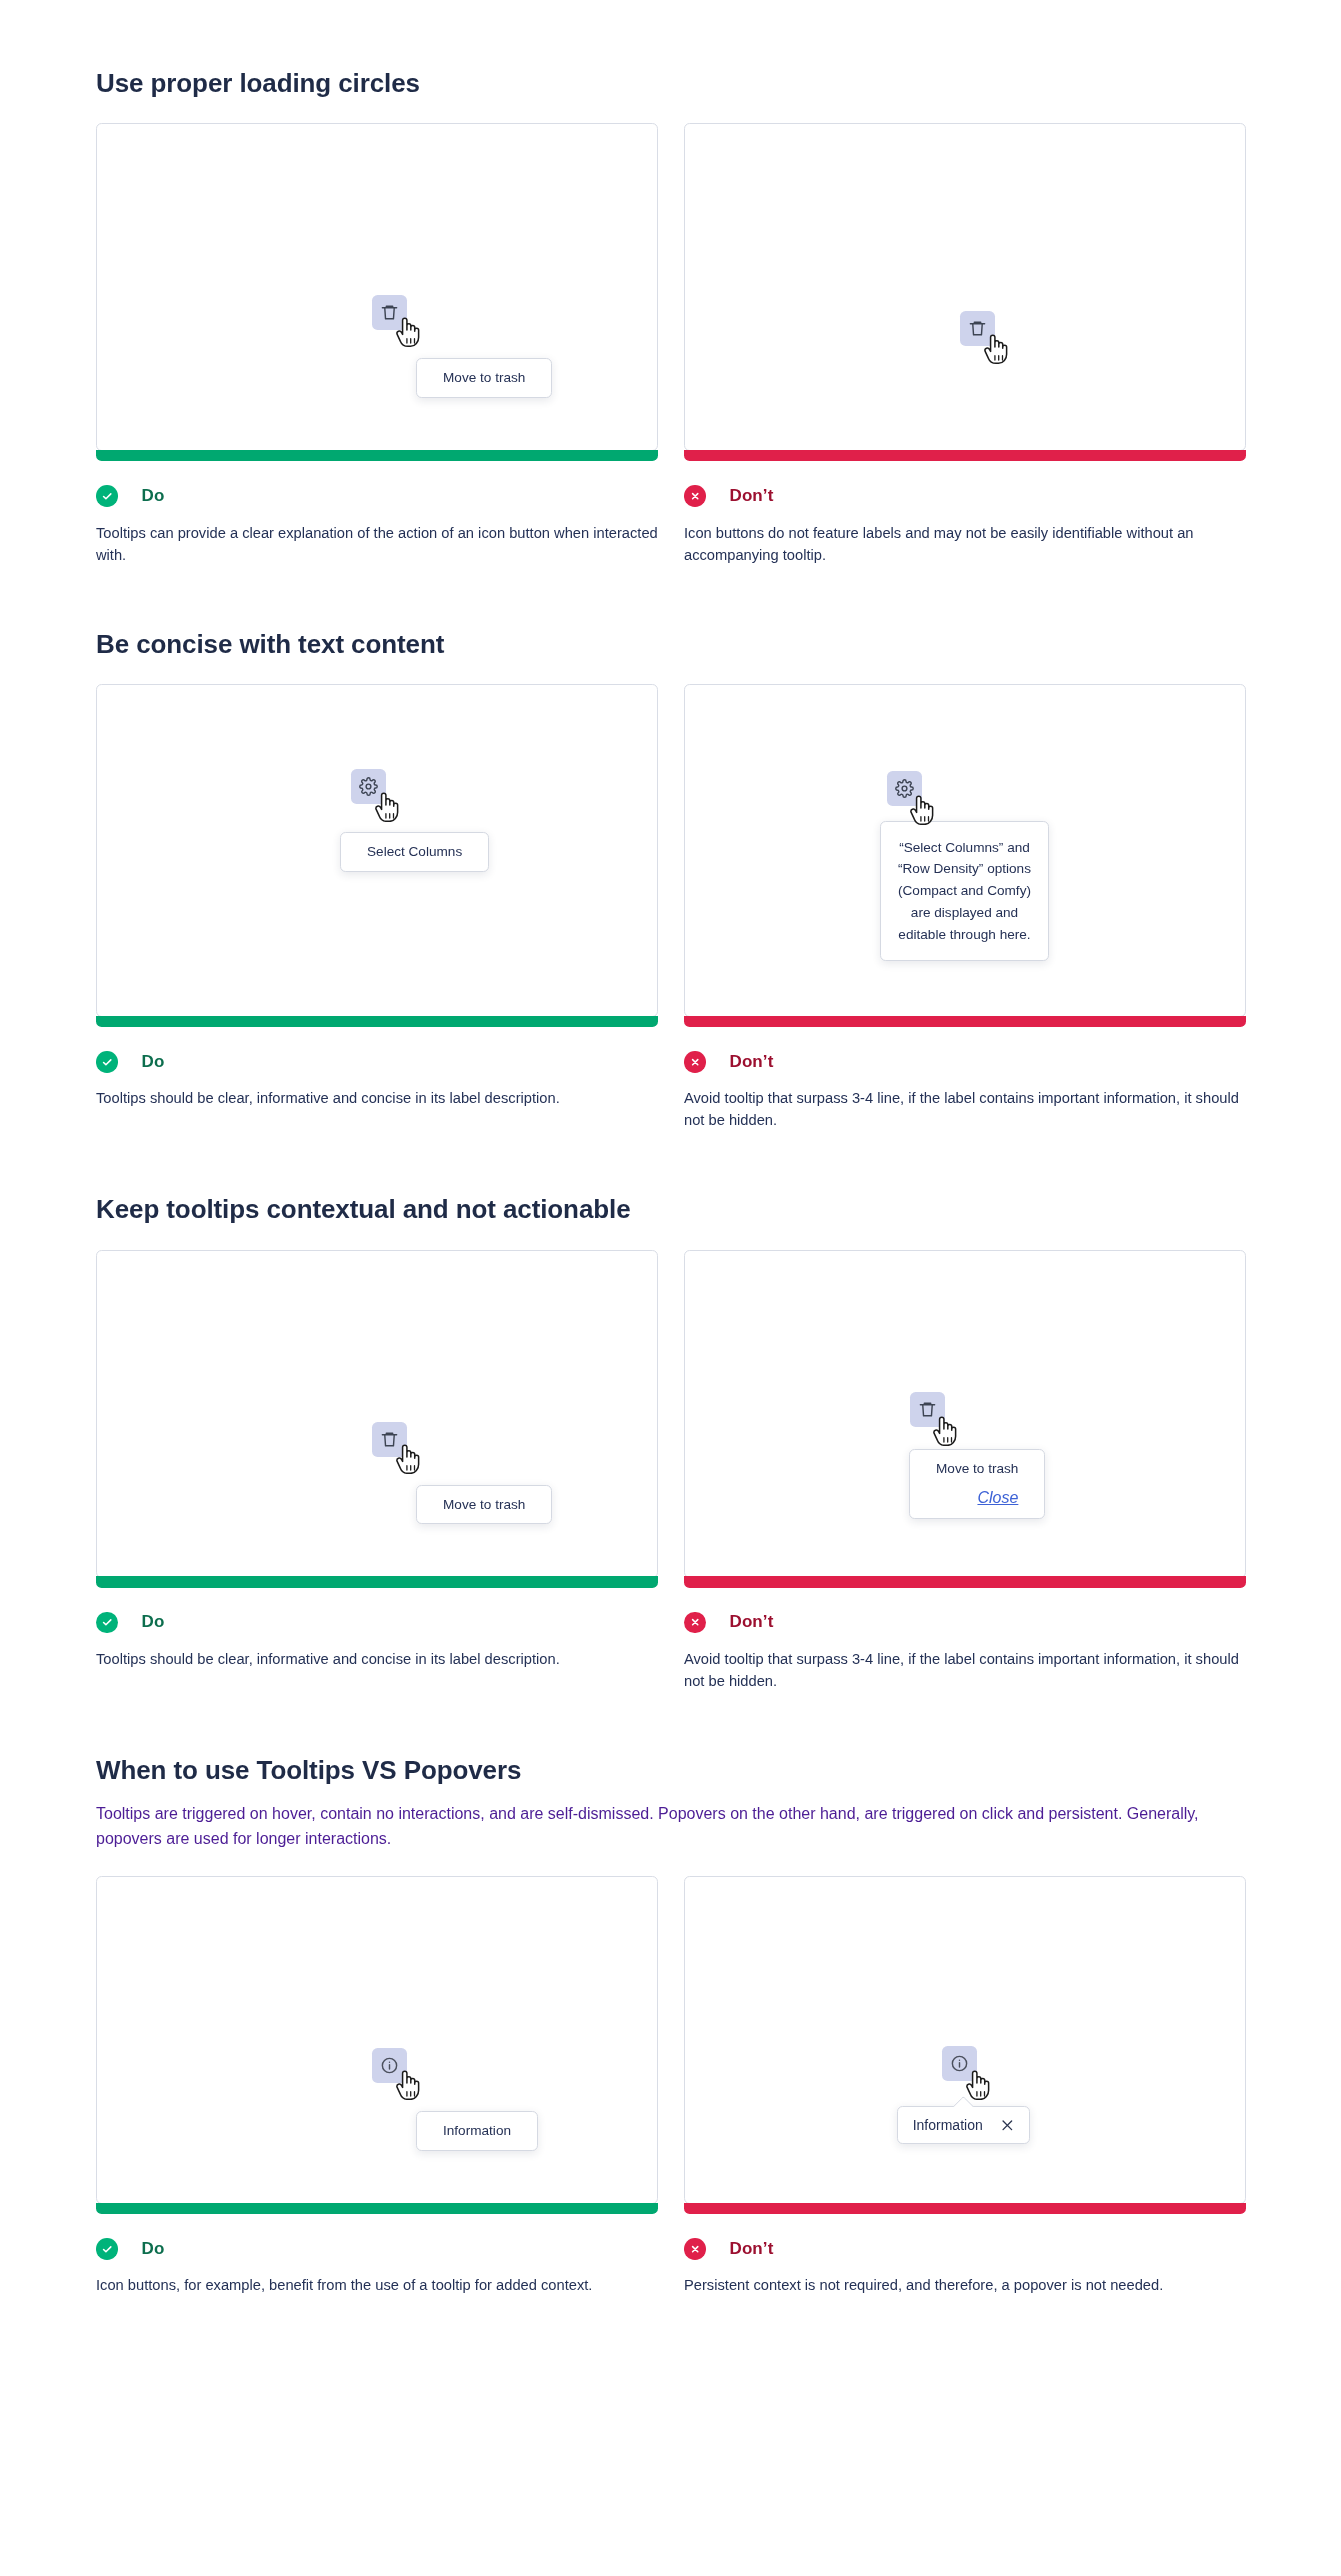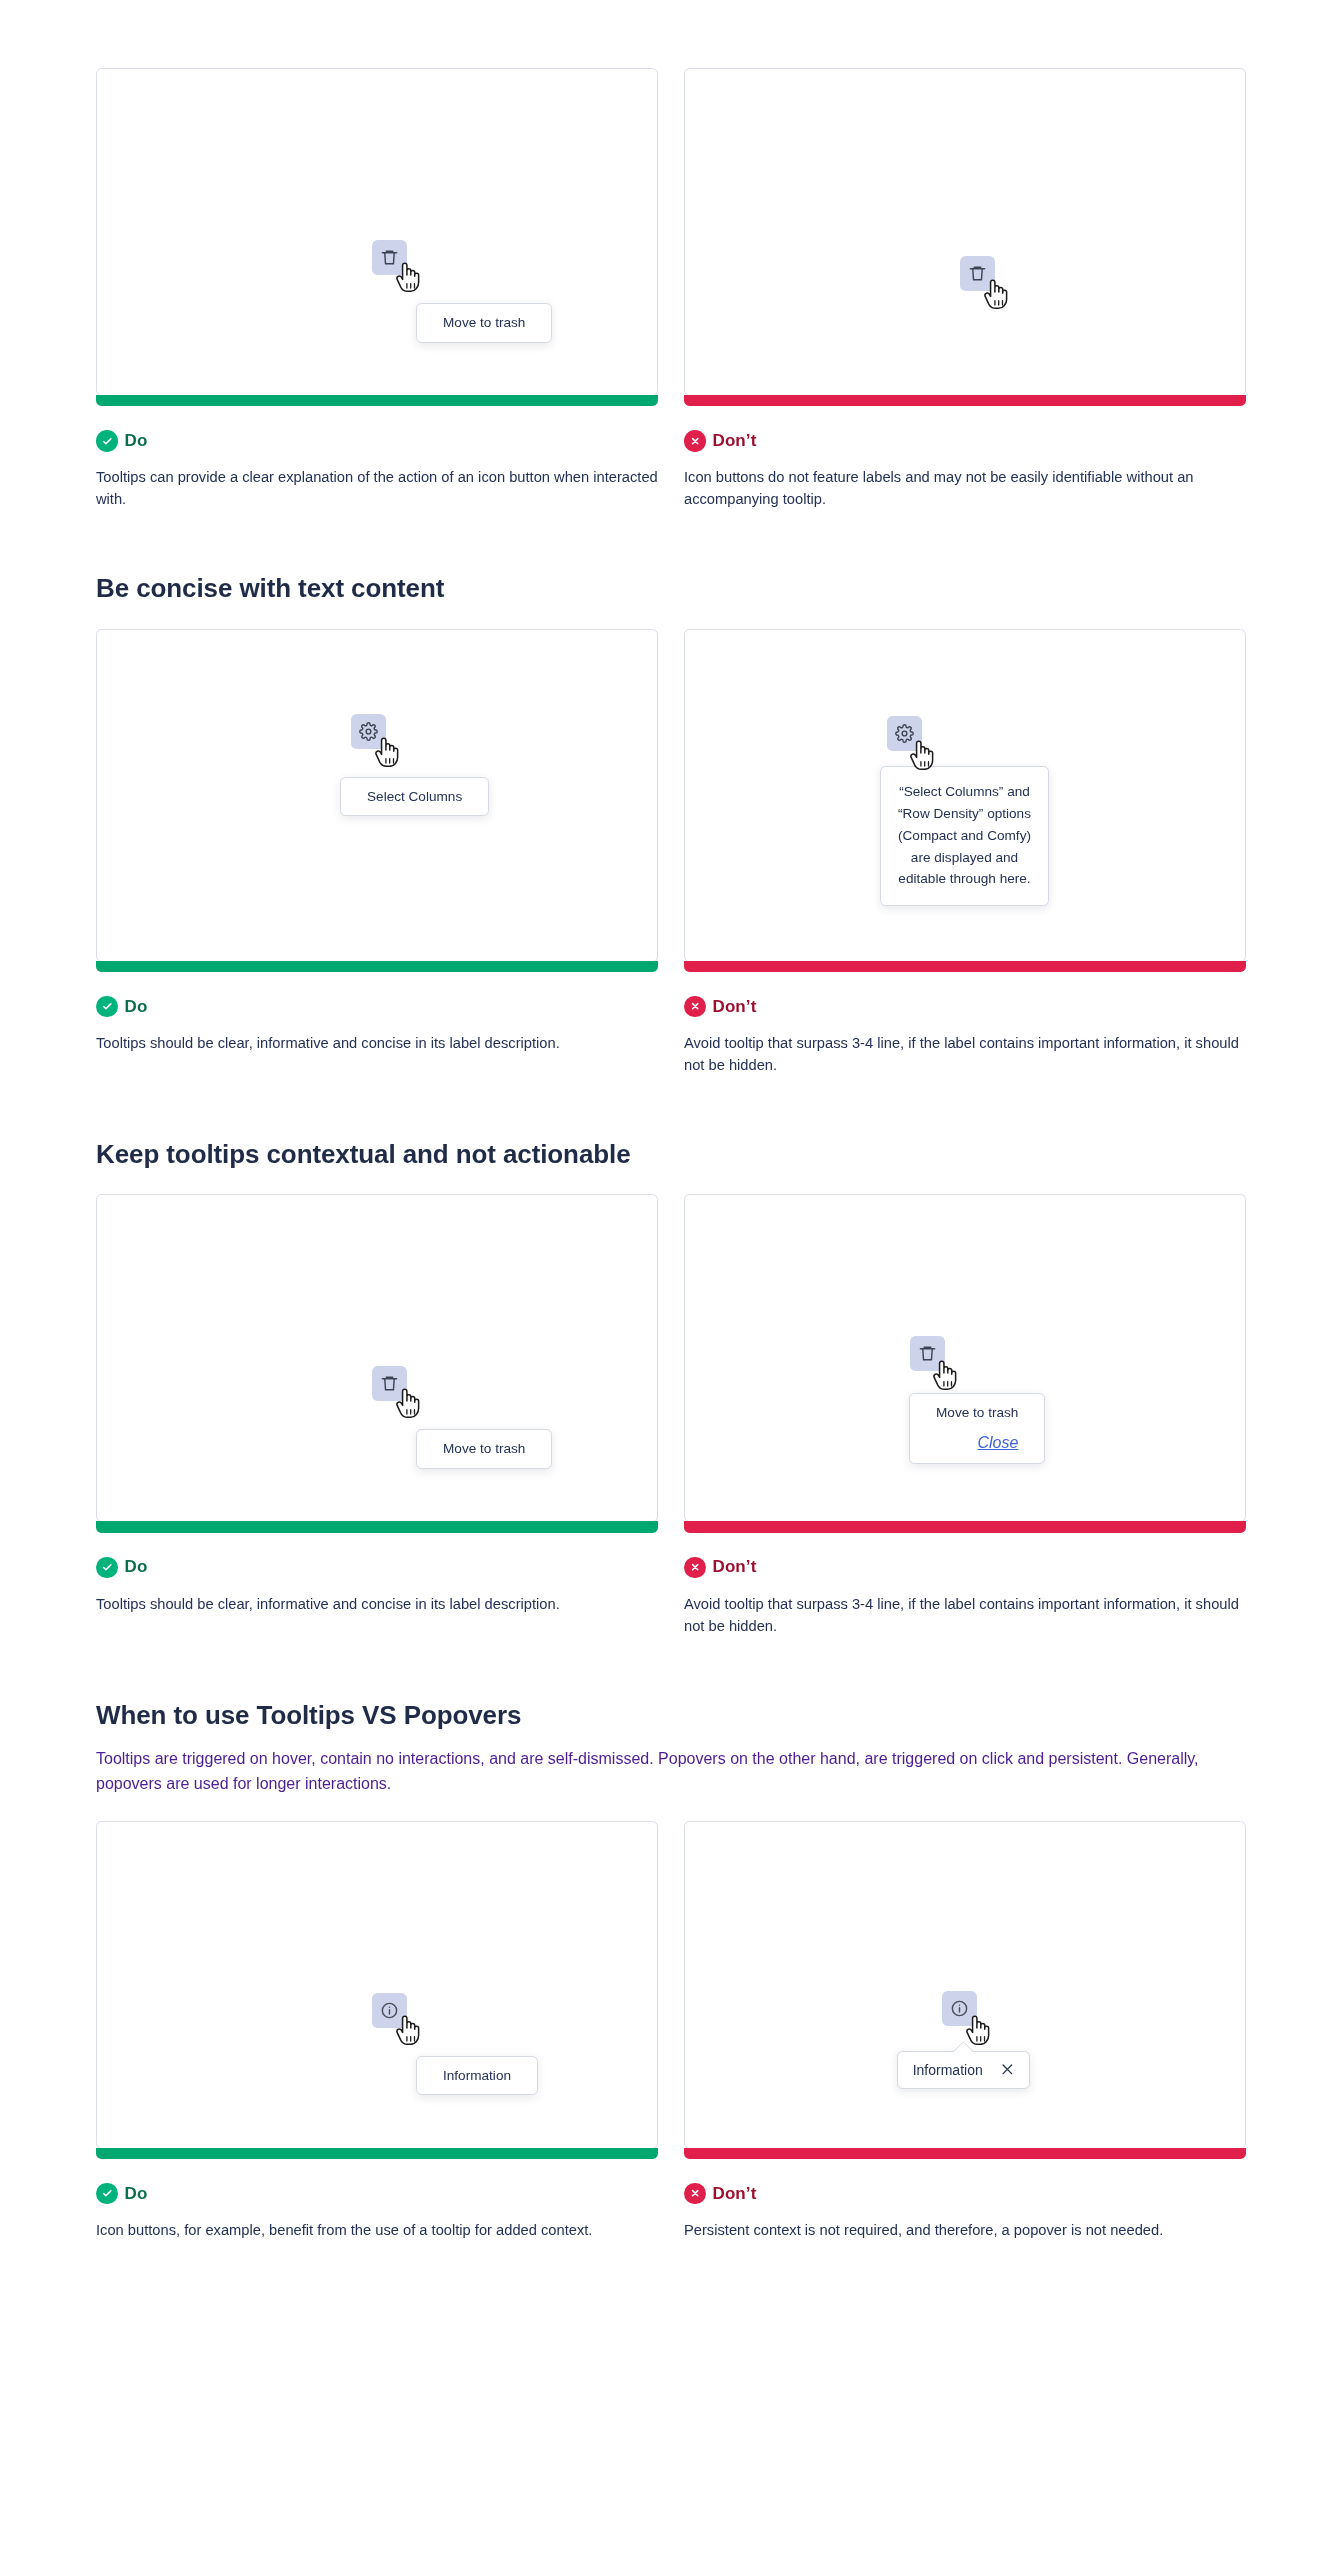--- a/index.html
+++ b/index.html
@@ -65,21 +65,21 @@
     position: relative;
     z-index: 2;
   }
   .accent-bar.good { background: #00a870; }
   .accent-bar.bad  { background: #e0204a; }
 
   
   .verdict {
     display: flex;
     align-items: center;
-    gap: 7px;
+    gap: 24px;
     margin-top: 24px;
   }
 
   .verdict-badge {
     width: 21.5px; height: 21.5px;
     border-radius: 50%;
     display: flex; align-items: center; justify-content: center;
     flex: 0 0 auto;
   }
   .verdict-badge.good { background: #00b37a; }
@@ -187,20 +187,21 @@
     transform: rotate(45deg);
     border-radius: 2.3px 0 0 0;
   }
 </style>
 </head>
 <body>
 
 <div class="page">
 
   <section class="section">
+    <h2 class="section-heading">Use proper loading circles</h2>
 
     <div class="examples">
 
       <div class="example">
         <div class="demo-card">
           <div class="icon-btn" style="left:275px; top:171px;">
             <svg viewBox="0 0 24 24" fill="none" stroke="#3d4453" stroke-width="1.8" stroke-linecap="round" stroke-linejoin="round">
               <path d="M3 6h18M8 6V4h8v2M6 6l1 14h10l1-14"></path>
             </svg>
           </div>

